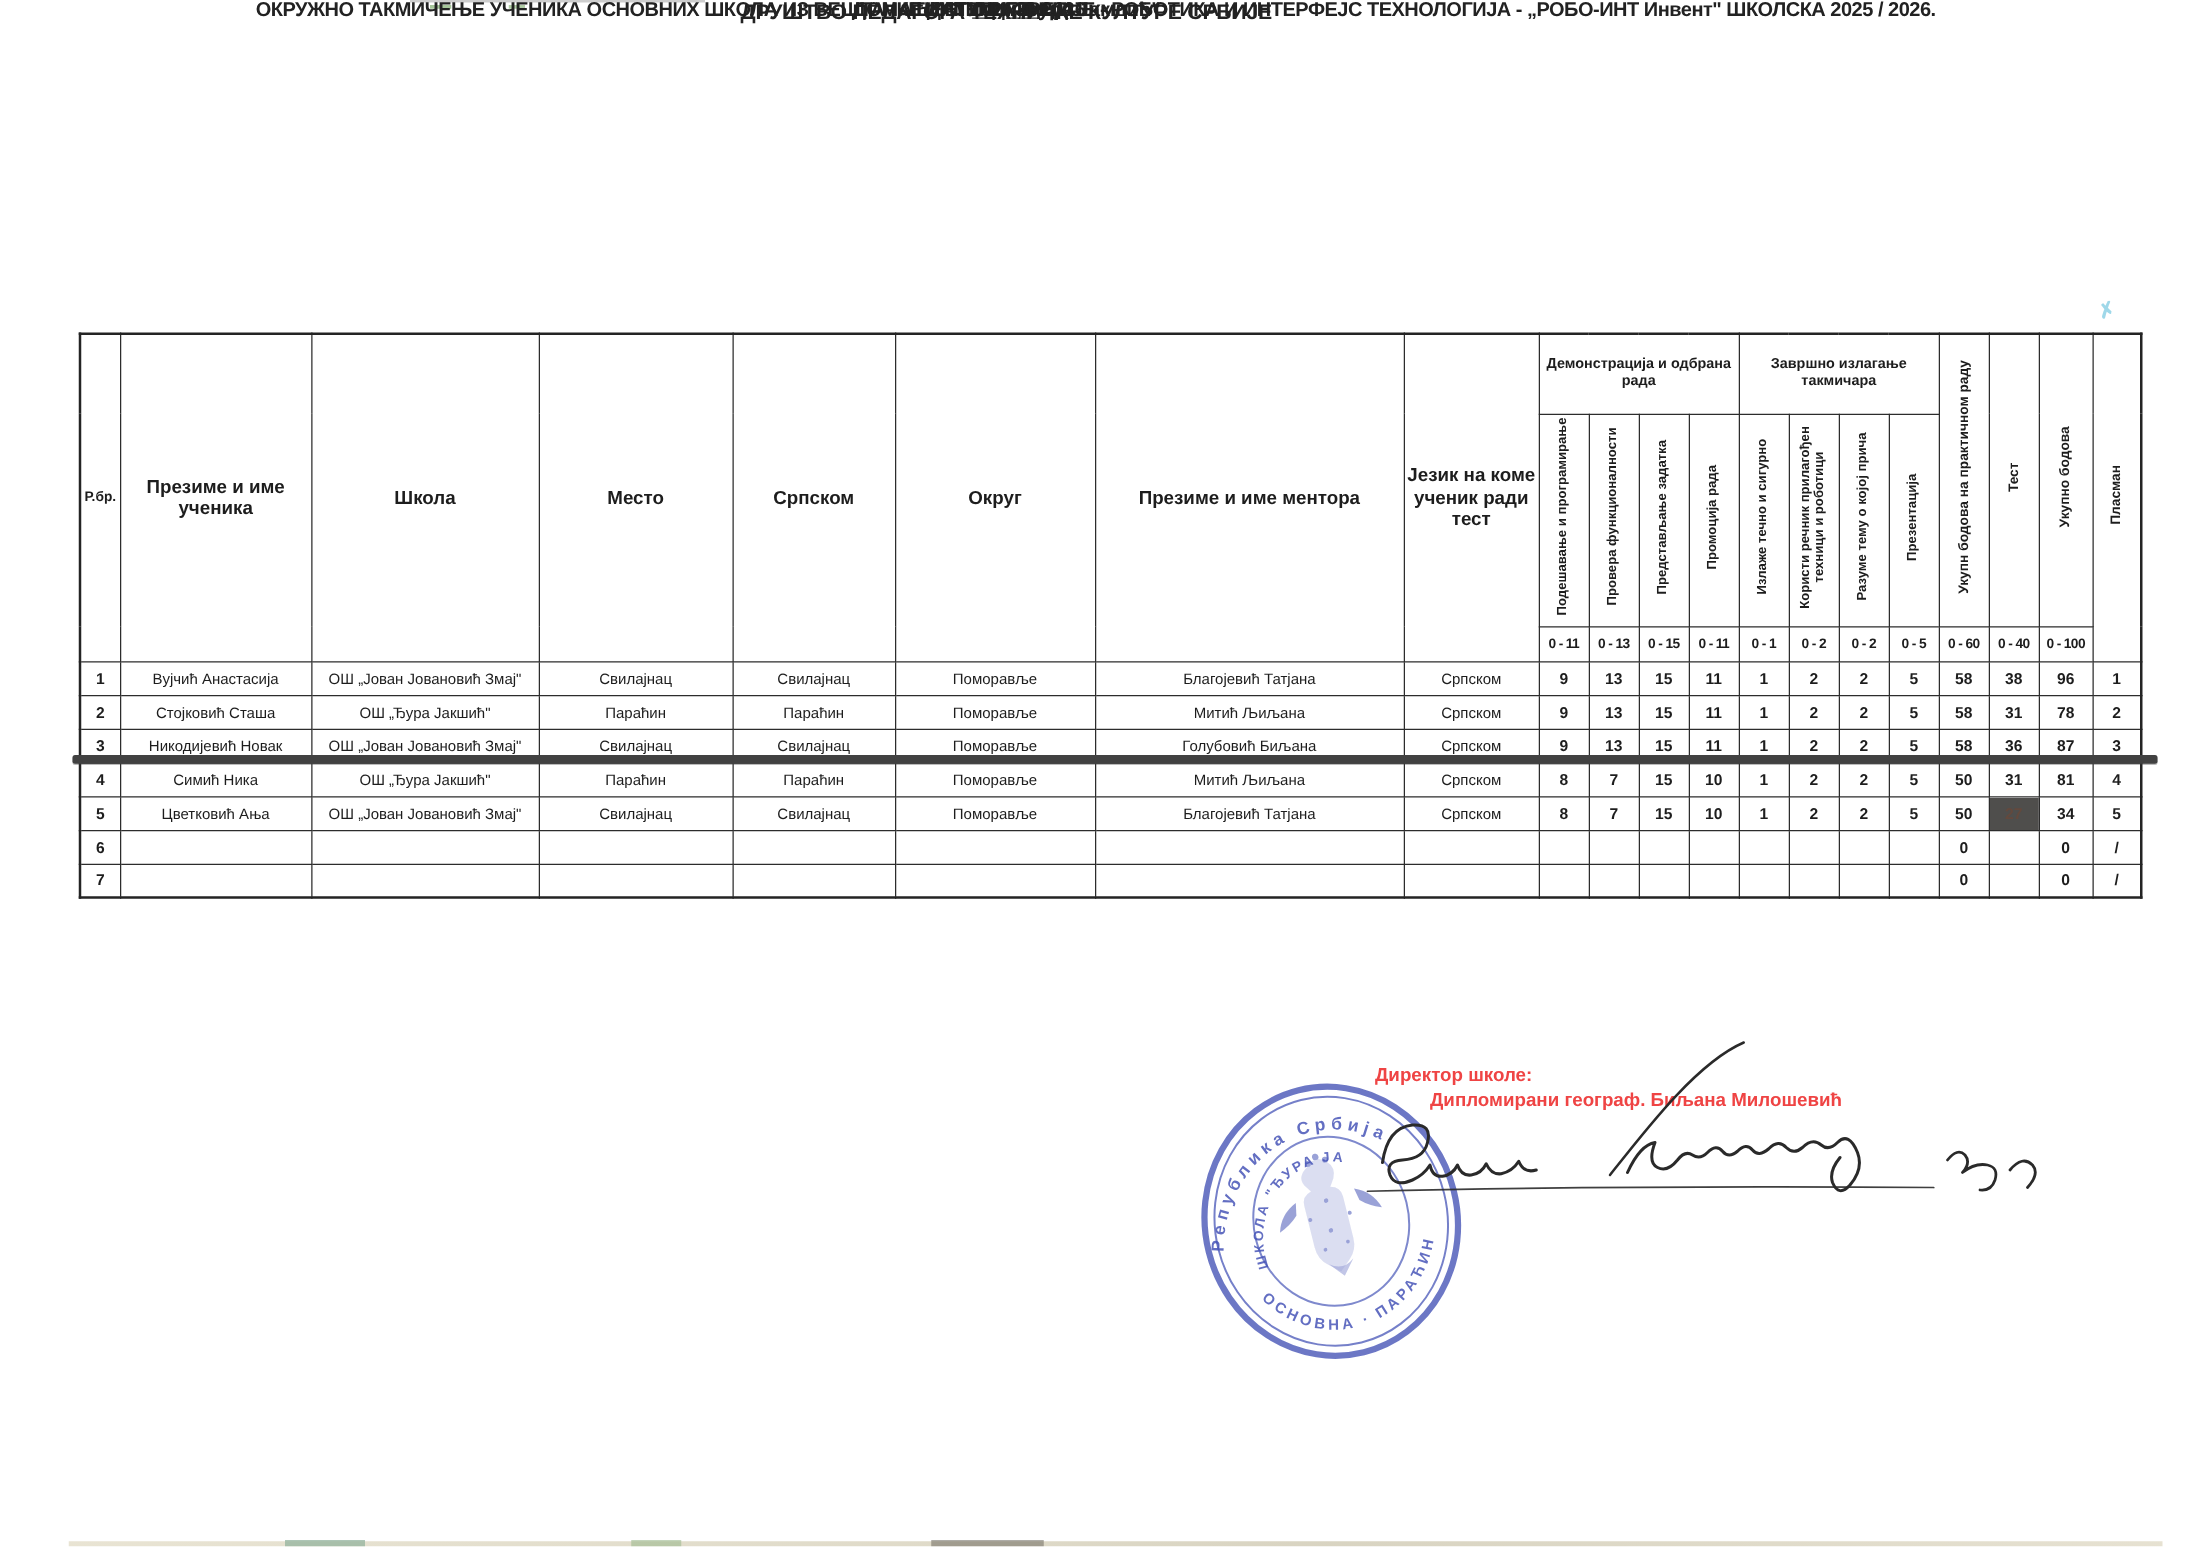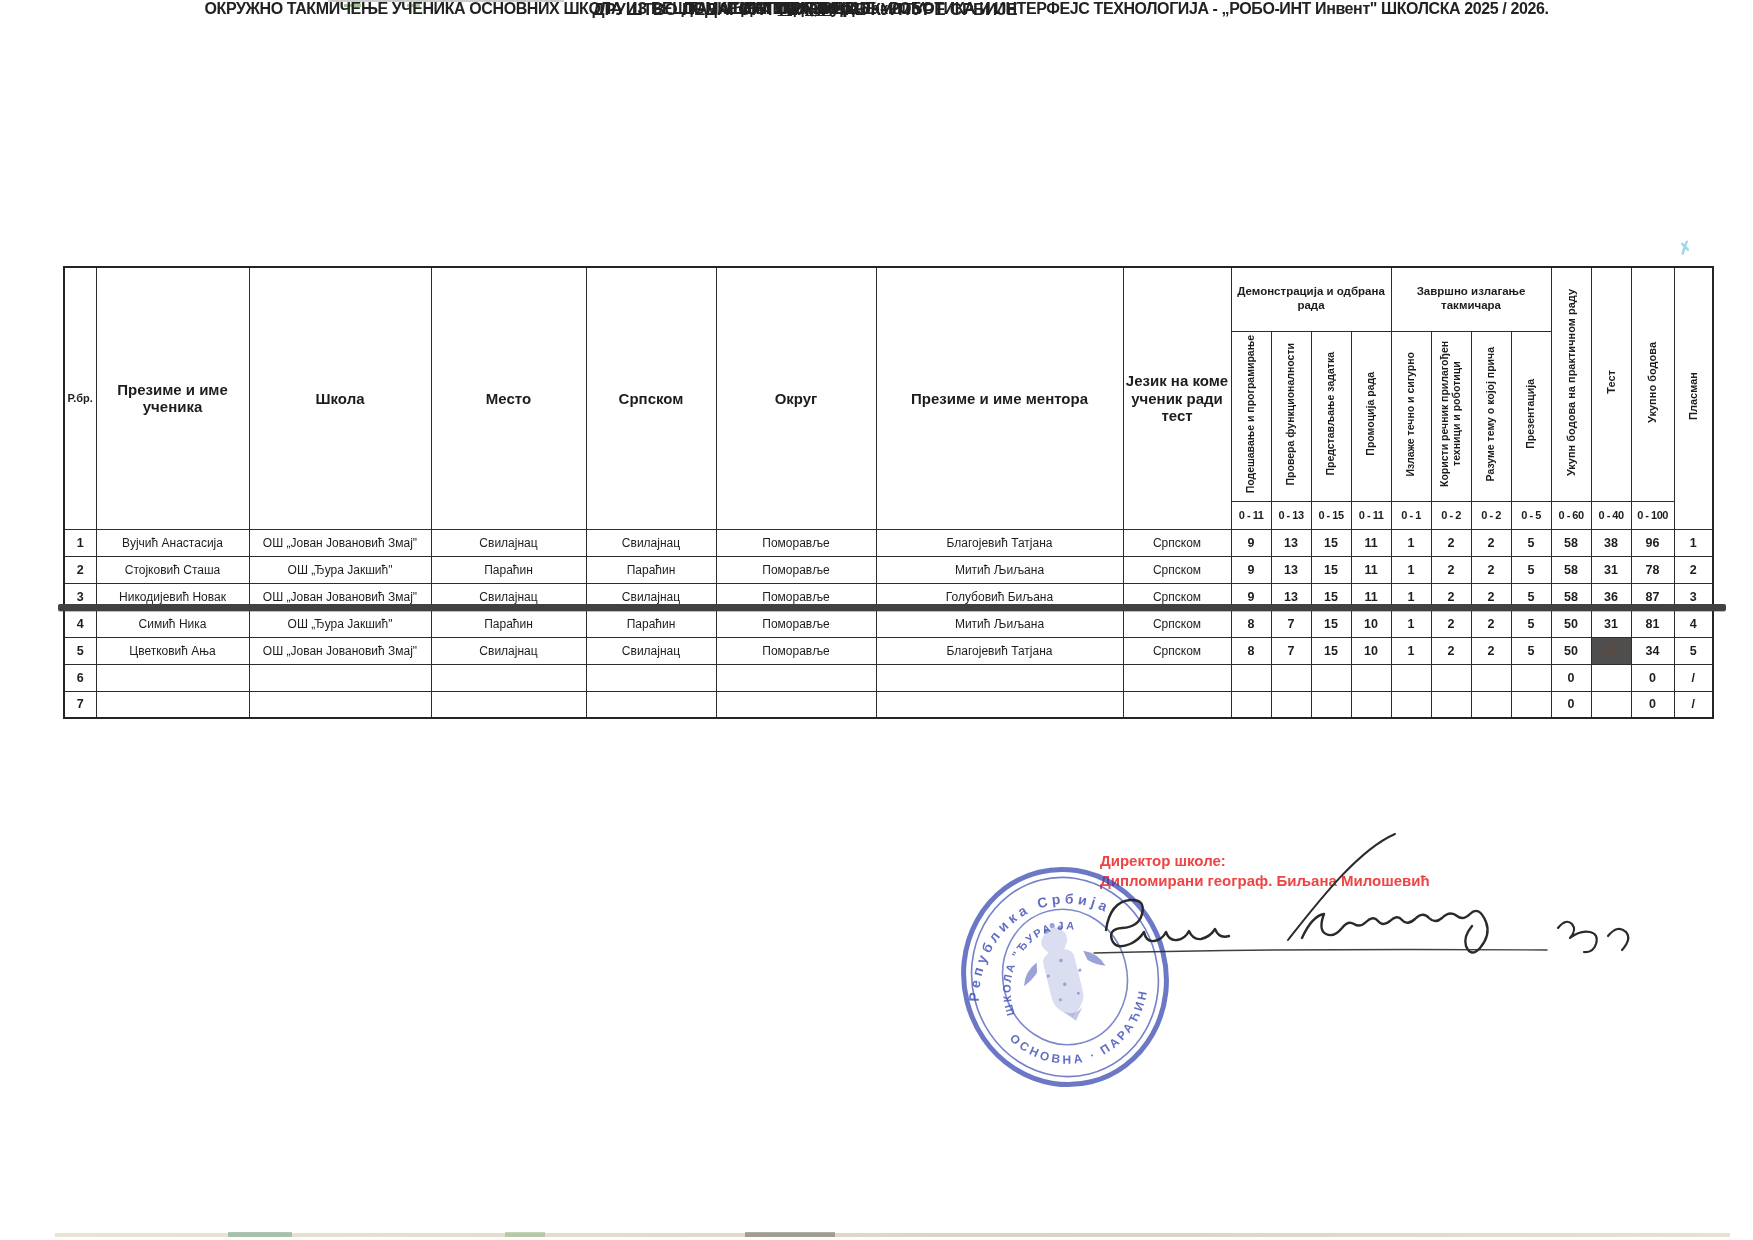--- a/index.html
+++ b/index.html
@@ -56,21 +56,21 @@
   
   #cutoff{
     position:absolute;left:58px;top:604px;width:1668px;height:7px;
     background:#414141;border-radius:2px;z-index:6;
     box-shadow:0 1px 0 rgba(60,60,60,.35);
   }
 
   
   .sig-text{position:absolute;left:1100px;font-weight:bold;font-size:15px;color:#ef4444;white-space:nowrap;}
   #sig-role{top:852px;}
-  #sig-name{top:872px;}
+  #sig-name{top:872px;margin-left:44px;}
   #sig-svg{position:absolute;left:1050px;top:810px;width:660px;height:190px;z-index:4;}
   #stamp-svg{position:absolute;left:945px;top:852px;width:240px;height:250px;z-index:3;opacity:.88;}
 
   
   .artifact{position:absolute;pointer-events:none;}
   #art-topline{left:328px;top:0;width:236px;height:2px;background:#c4c4c4;opacity:.85;}
   #art-green1{left:344px;top:4px;width:17px;height:3px;background:#9cc08f;opacity:.9;}
   #art-green2{left:407px;top:4px;width:13px;height:3px;background:#9cc08f;opacity:.8;}
   #art-cyan{left:1678px;top:236px;width:30px;height:18px;color:#8fd2e6;font-size:16px;transform:rotate(-18deg);font-weight:bold;opacity:.85;}
   #art-bottom{left:55px;top:1233px;width:1675px;height:4px;background:linear-gradient(90deg,#e3ddc8 0%,#d8d2bc 40%,#cfc9b2 60%,#e0dac6 100%);opacity:.8;}

